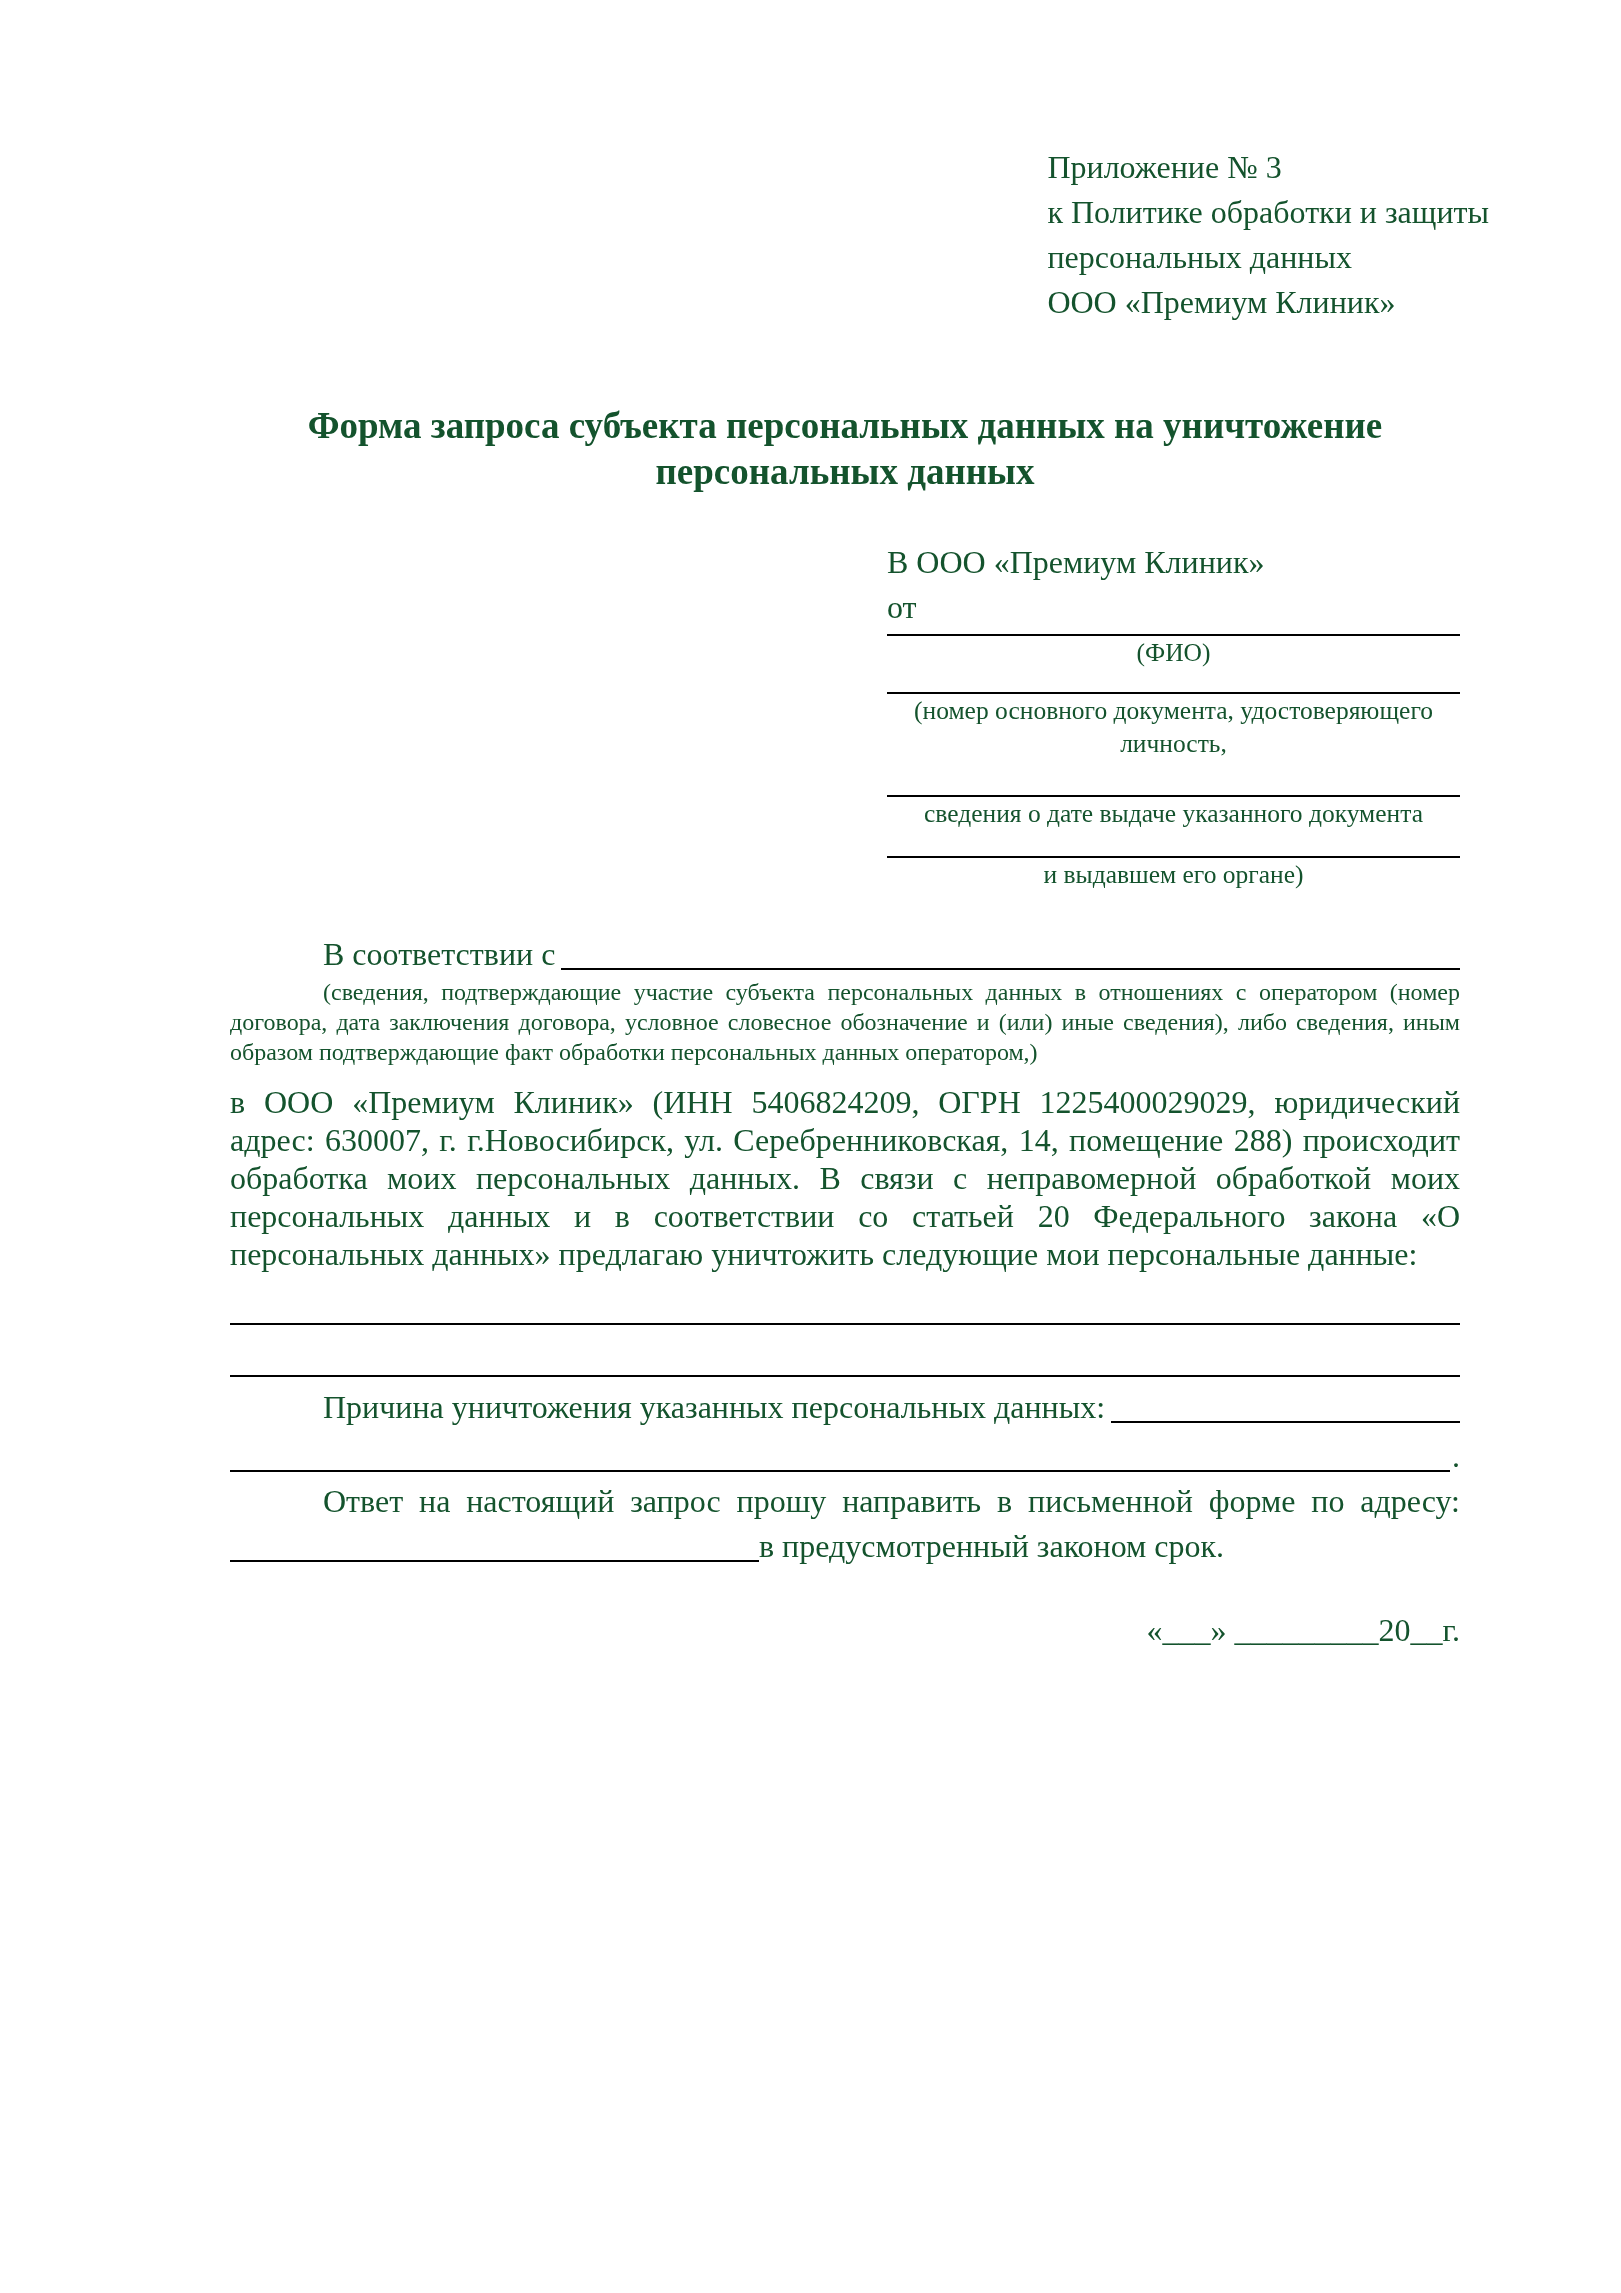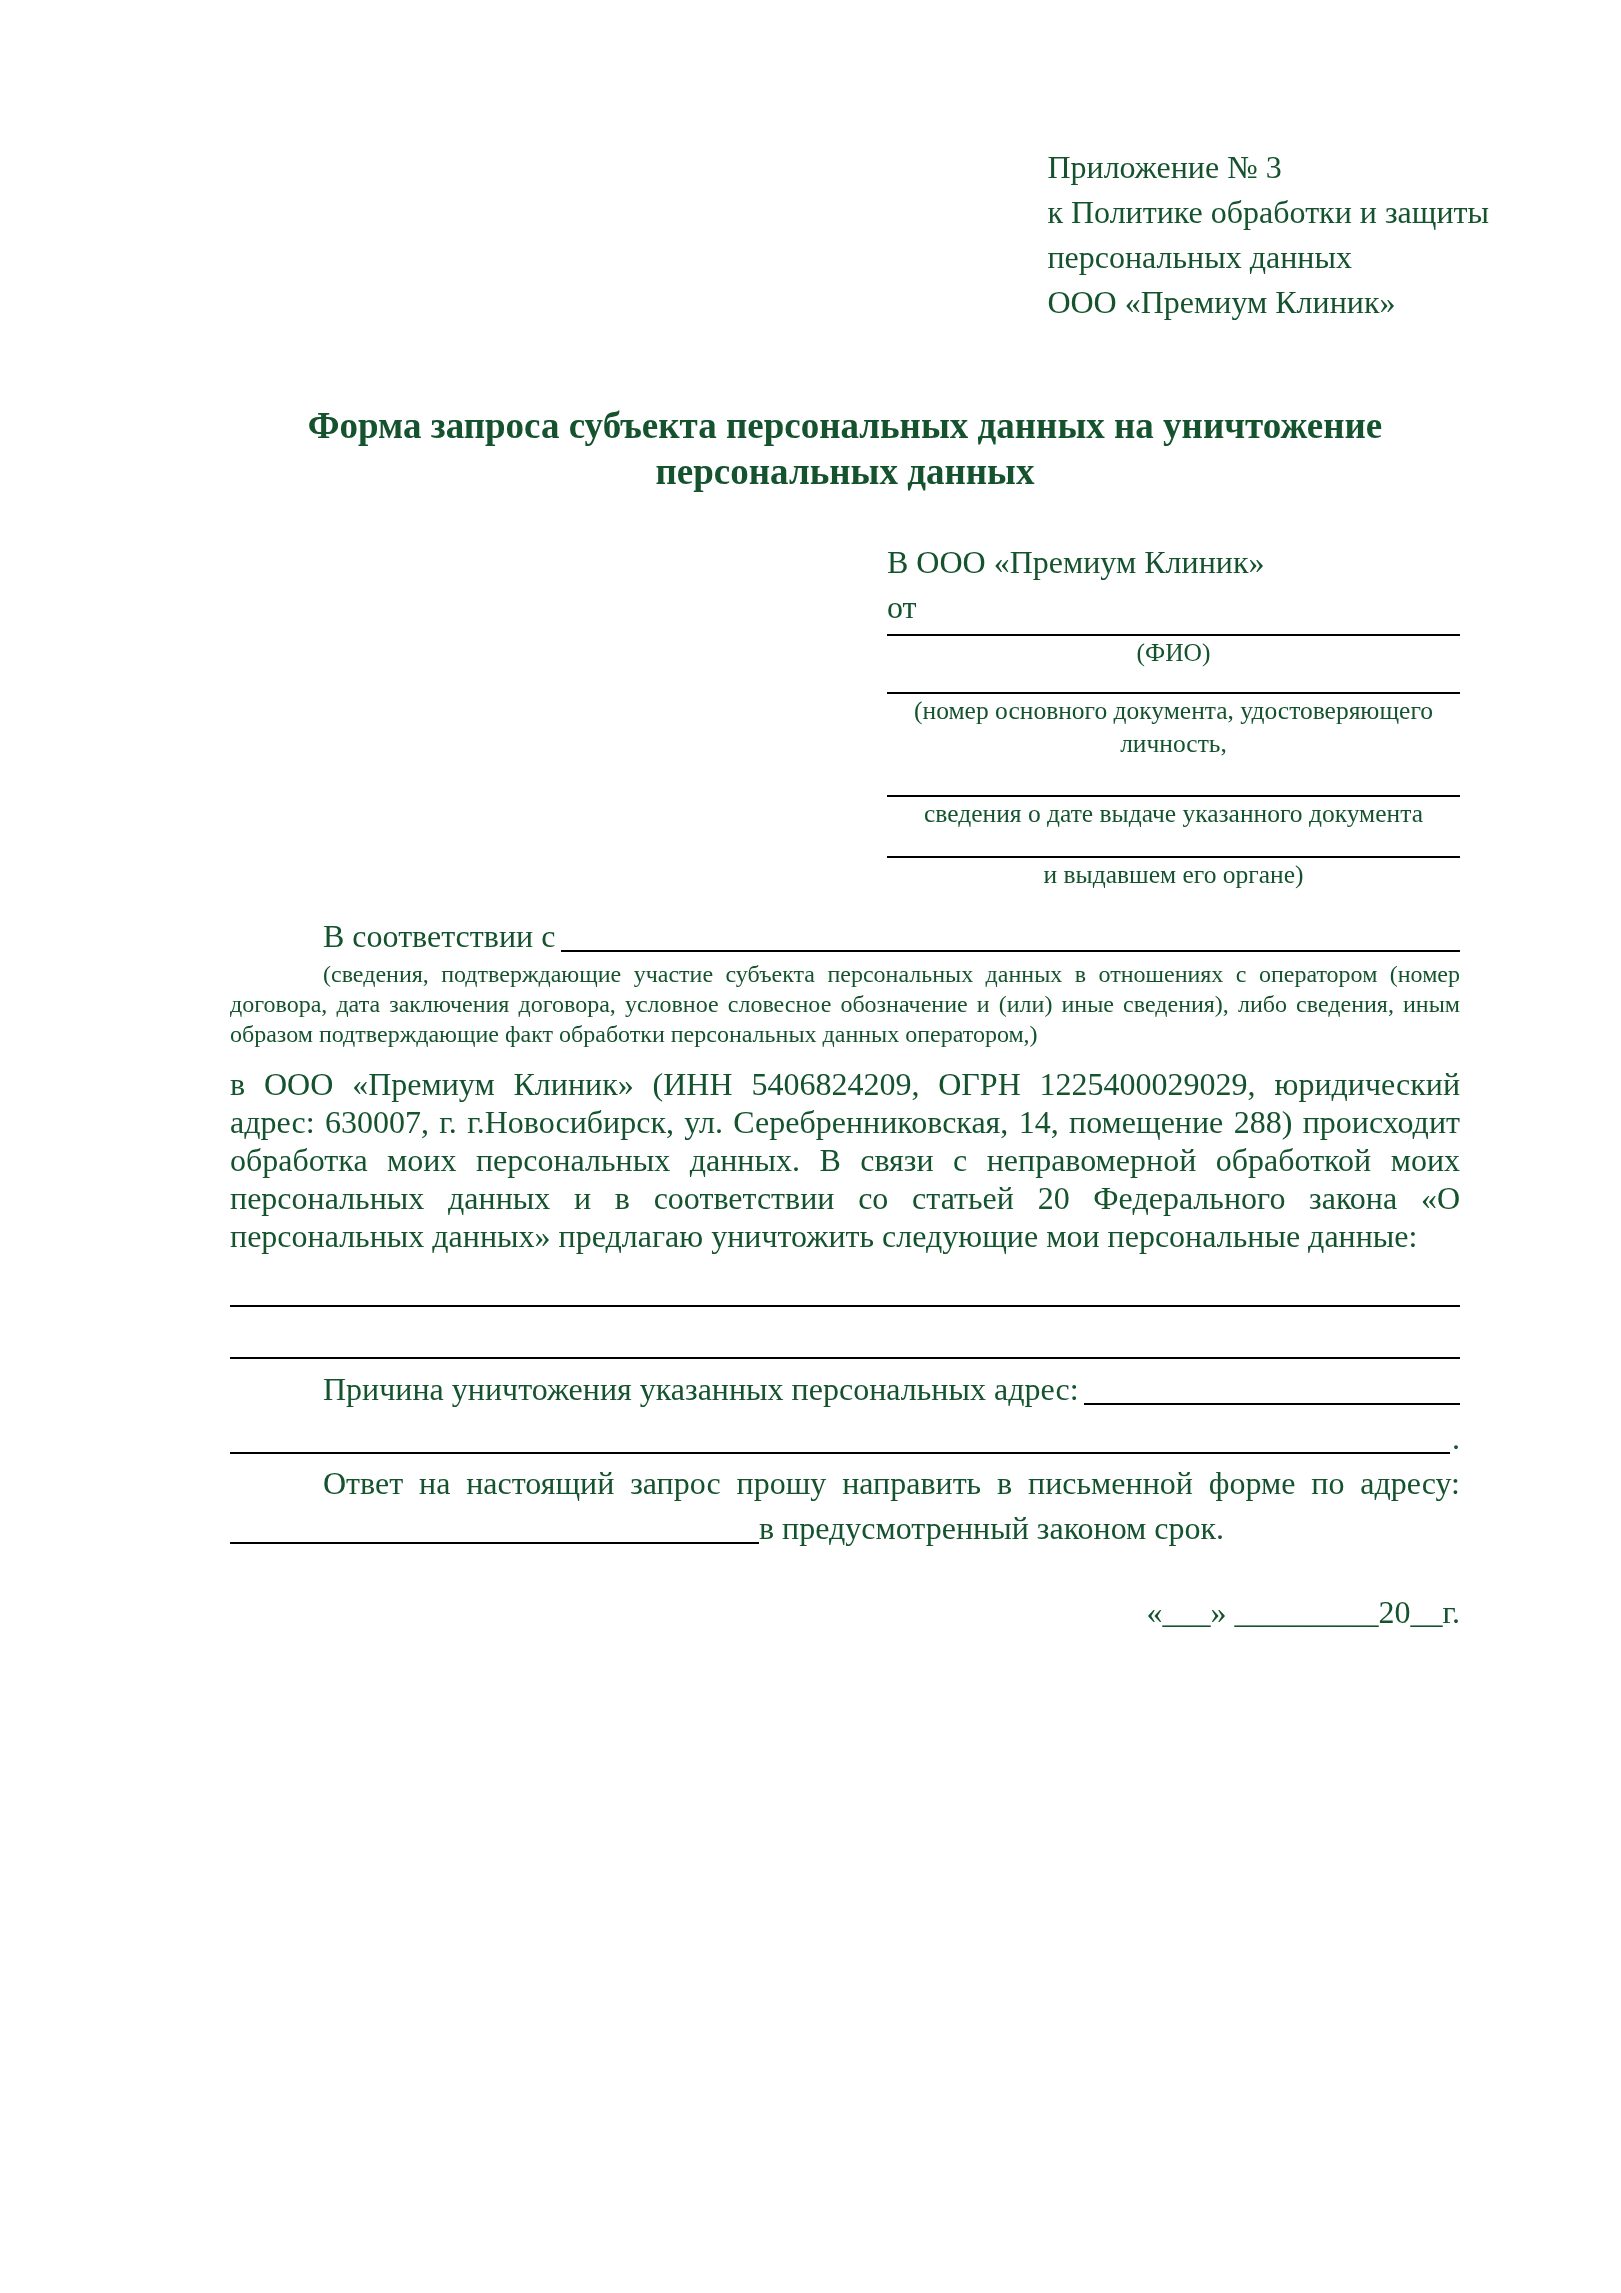--- a/index.html
+++ b/index.html
@@ -34,21 +34,21 @@
   .addr-line { line-height: 45px; }
   .field-rule { border-bottom: 2.9px solid #000; }
   .f1 { height: 3.9px; }
   .f2 { height: 23.5px; }
   .f3 { height: 35px; }
   .f4 { height: 25.5px; }
   .field-caption { text-align: center; font-size: 25.5px; line-height: 33px; }
   .fill-row { display: flex; align-items: flex-end; line-height: 45px; }
   .fill { flex: 1 1 auto; border-bottom: 2.9px solid #000; height: 2.9px; margin-bottom: 6.9px; margin-left: 5.9px; }
   .indent { margin-left: 93px; }
-  .accordance { margin-top: 23px; }
+  .accordance { margin-top: 41px; }
   .small-note { font-size: 24px; line-height: 30px; text-align: justify; text-indent: 93px; margin-top: 0; }
   .main-par { text-align: justify; line-height: 38px; margin-top: 16px; }
   .blank-rule { border-bottom: 2.9px solid #000; height: 50px; }
   .reason { margin-top: 7.8px; }
   .terminator-row { display: flex; align-items: flex-end; line-height: 45px; height: 49px; }
   .terminator-row .fill { margin-left: 0; margin-right: 2px; }
   .reply { text-align: justify; text-align-last: justify; text-indent: 93px; line-height: 45px; }
   .reply-line { display: flex; align-items: flex-end; line-height: 45px; }
   .reply-fill { flex: 0 0 auto; width: 529px; border-bottom: 2.9px solid #000; height: 2.9px; margin-bottom: 6.9px; }
   .footer { display: flex; justify-content: flex-end; align-items: flex-end; margin-top: 39px; line-height: 45px; }
@@ -93,21 +93,21 @@
   </div>
 
   <div class="small-note">(сведения, подтверждающие участие субъекта персональных данных в отношениях с оператором (номер договора, дата заключения договора, условное словесное обозначение и (или) иные сведения), либо сведения, иным образом подтверждающие факт обработки персональных данных оператором,)</div>
 
   <div class="main-par">в ООО «Премиум Клиник» (ИНН 5406824209, ОГРН 1225400029029, юридический адрес: 630007, г. г.Новосибирск, ул. Серебренниковская, 14, помещение 288) происходит обработка моих персональных данных. В связи с неправомерной обработкой моих персональных данных и в соответствии со статьей 20 Федерального закона «О персональных данных» предлагаю уничтожить следующие мои персональные данные:</div>
 
   <div class="blank-rule"></div>
   <div class="blank-rule"></div>
 
   <div class="fill-row reason">
-    <span class="indent">Причина уничтожения указанных персональных адрес:</span>
+    <span class="indent">Причина уничтожения указанных персональных данных:</span>
     <span class="fill"></span>
   </div>
 
   <div class="terminator-row">
     <span class="fill"></span>
     <span>.</span>
   </div>
 
   <div class="reply">Ответ на настоящий запрос прошу направить в письменной форме по адресу:</div>
 

